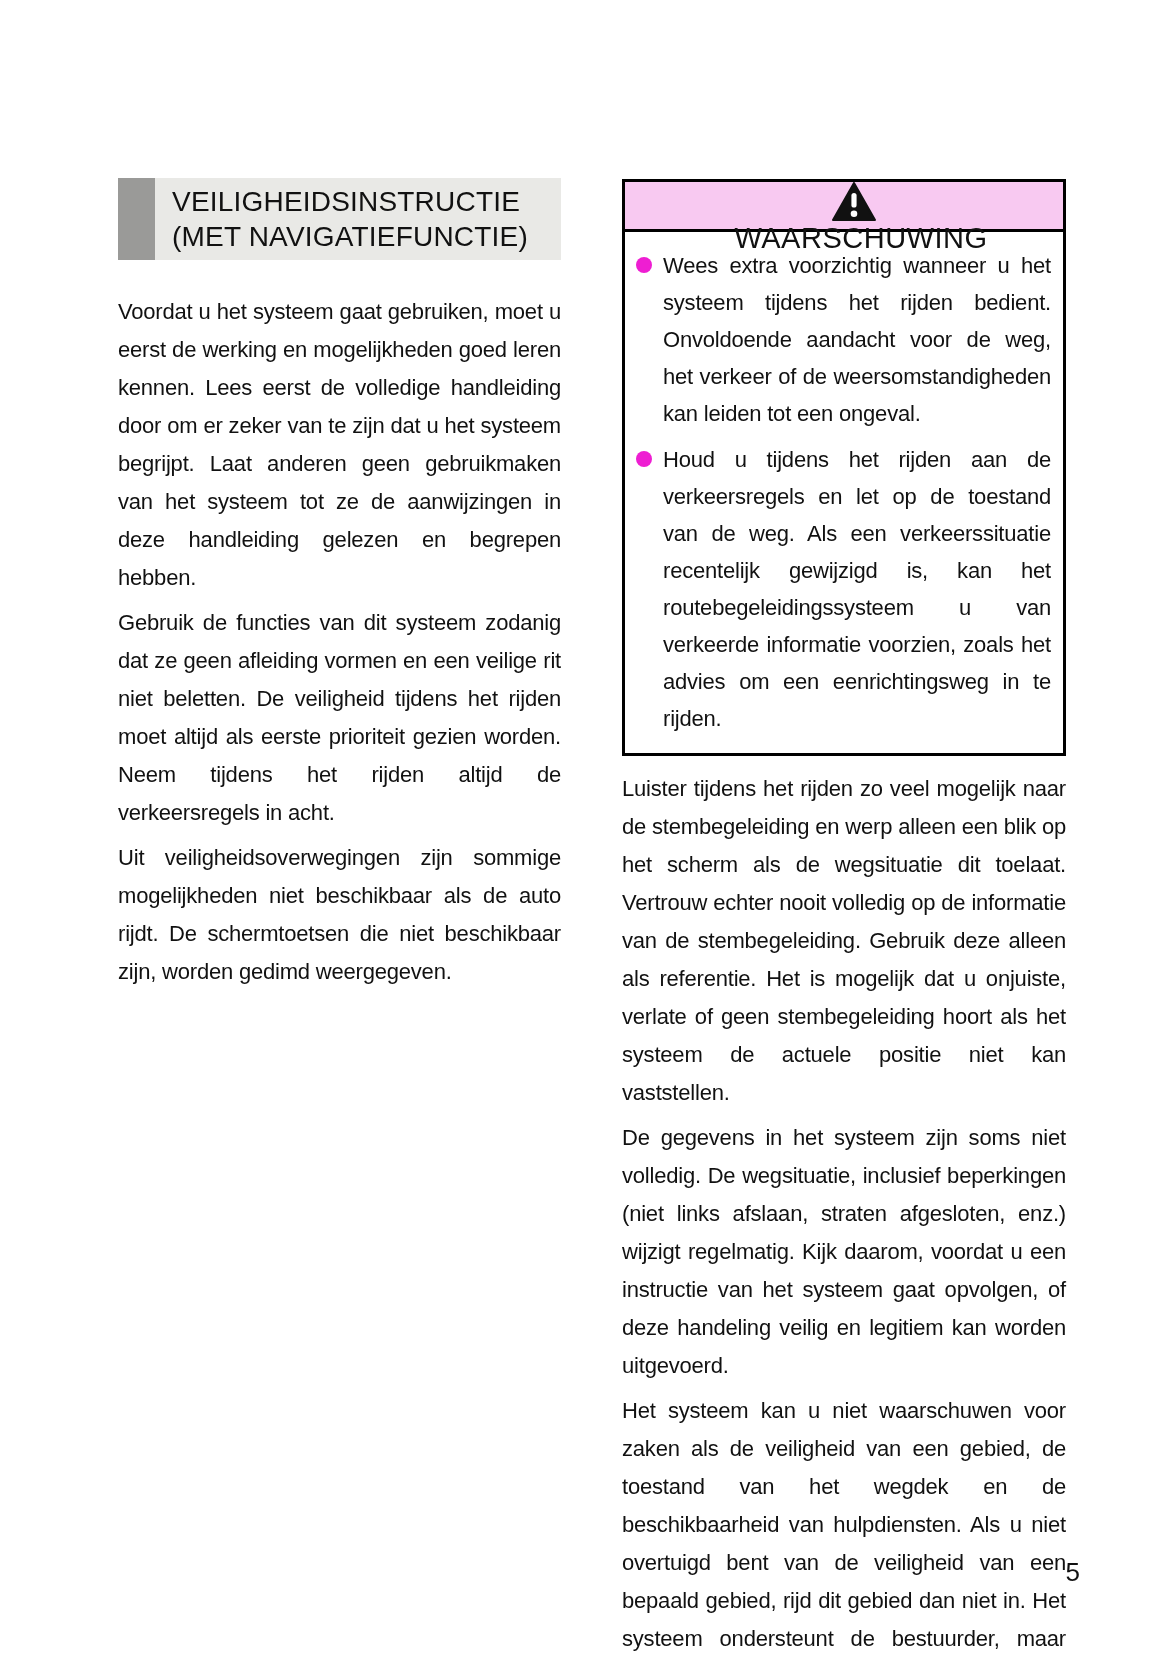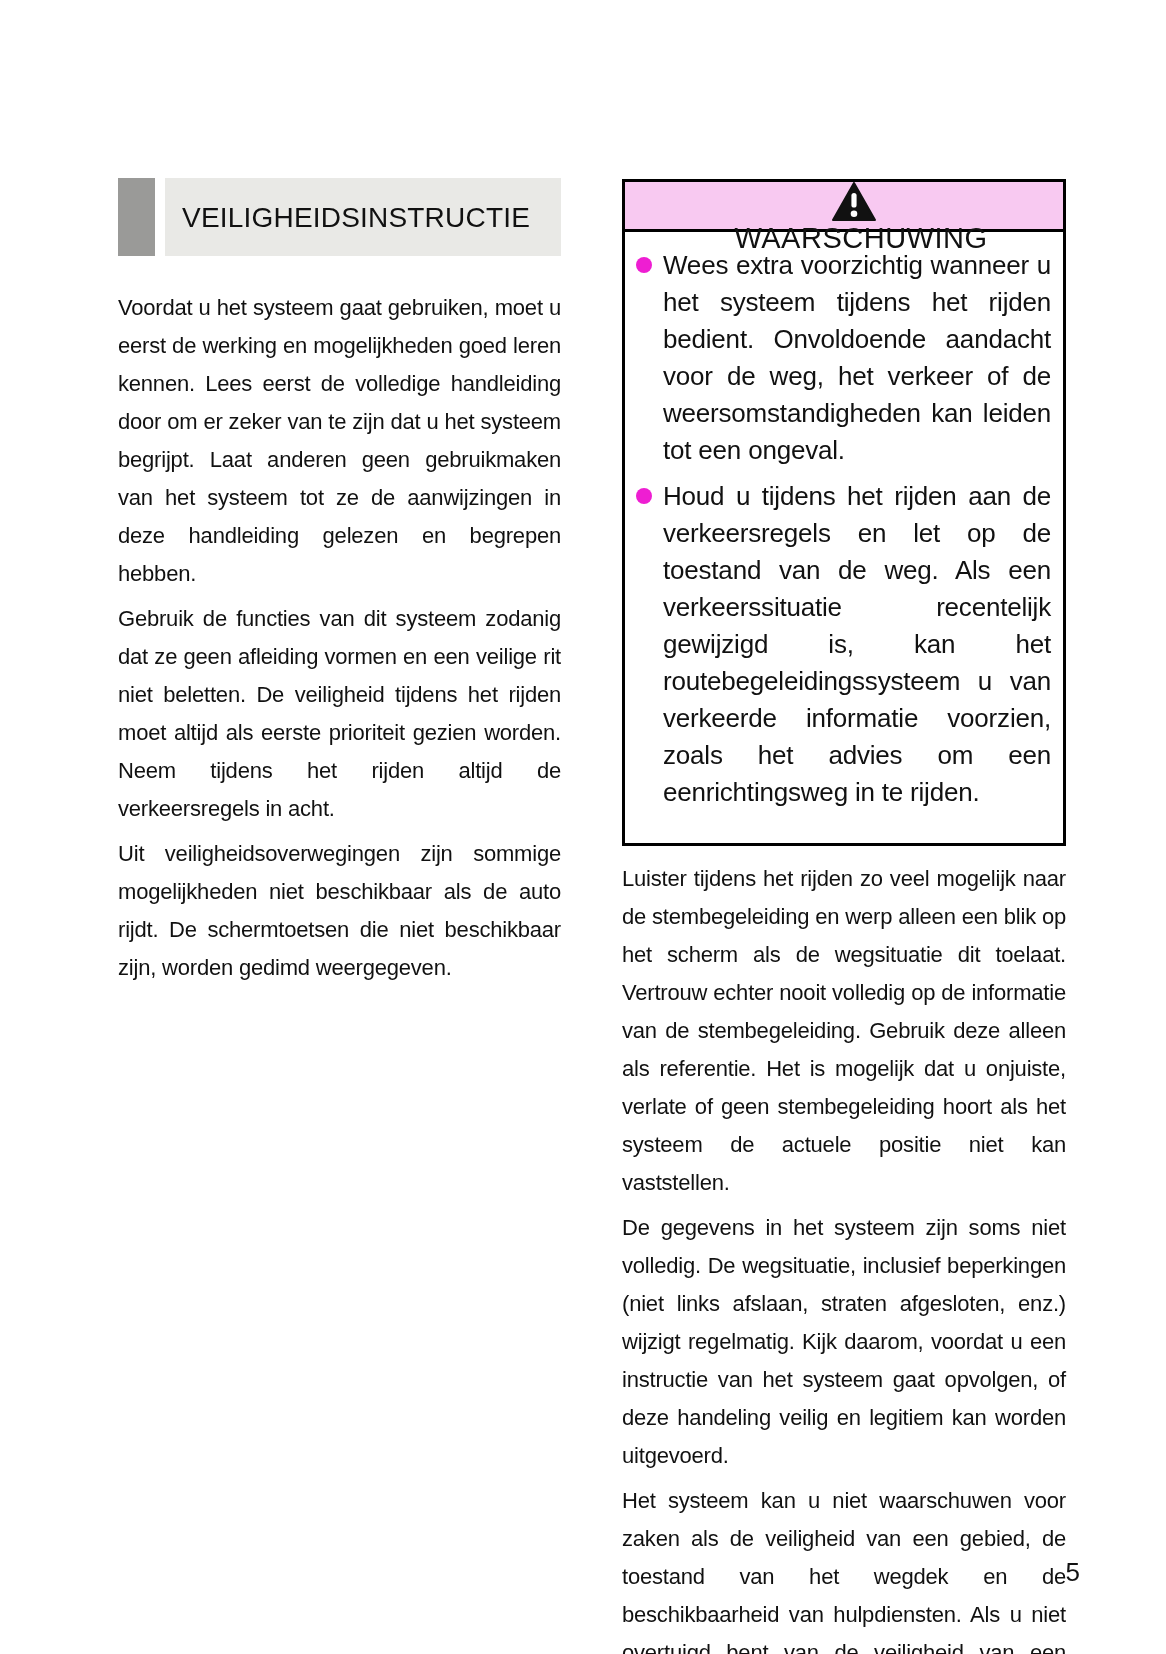--- a/index.html
+++ b/index.html
@@ -18,21 +18,21 @@
     position:relative;
     width:1166px;height:1654px;
     margin:0 auto;
     background:var(--page-bg);
     font-family:"Liberation Sans", sans-serif;
     color:var(--text);
     overflow:hidden;
   }
   
   .col-left{position:absolute;left:118px;top:178px;width:443px;}
-  .section-header{display:flex;min-height:78px;gap:10px;}
+  .section-header{display:flex;min-height:78px;}
   .section-header .bar{width:37px;background:var(--section-header-bar);flex:0 0 37px;}
   .section-header .hdr-body{
     flex:1;background:var(--section-header-bg);
     display:flex;flex-direction:column;justify-content:center;
     padding:6px 4px 6px 17px;
   }
   .hdr-line{font-size:28px;line-height:35px;letter-spacing:0.2px;white-space:nowrap;}
   .para{
     margin:0 0 7px 0;
     font-size:22px;line-height:38px;
@@ -50,25 +50,25 @@
     height:50px;padding-left:20px;flex-direction:column;
   }
   .warn-title{font-size:29px;margin-left:14px;letter-spacing:0.5px;}
   .warn-icon{display:flex;align-items:center;}
   .warn-body{padding:15px 12px 16px 11px;}
   .warn-list{list-style:none;margin:0;padding:0;}
   .warn-item{
     position:relative;
     padding-left:27px;
     margin:0 0 9px 0;
-    font-size:26px;line-height:37px;
+    font-size:22px;line-height:37px;
     letter-spacing:-0.2px;
     text-align:justify;
   }
-  .warn-item:last-child{margin-bottom:16px;}
+  .warn-item:last-child{margin-bottom:0;}
   .warn-item::before{
     content:"";
     position:absolute;left:0;top:10px;
     width:16px;height:16px;border-radius:50%;
     background:var(--bullet);
   }
   .col-right .after-box{margin-top:14px;}
   
   .page-number{
     position:absolute;top:1557px;right:86px;
@@ -79,20 +79,21 @@
 <body>
 
 <div class="page">
 
   <div class="col-left">
 
     <div class="section-header">
       <div class="bar"></div>
       <div class="hdr-body">
         <div class="hdr-line">VEILIGHEIDSINSTRUCTIE</div>
+        <div class="hdr-line">(MET NAVIGATIEFUNCTIE)</div>
       </div>
     </div>
 
     <p class="para">Voordat u het systeem gaat gebruiken, moet u eerst de werking en mogelijkheden goed leren kennen. Lees eerst de volledige handleiding door om er zeker van te zijn dat u het systeem begrijpt. Laat anderen geen gebruikmaken van het systeem tot ze de aanwijzingen in deze handleiding gelezen en begrepen hebben.</p>
     <p class="para">Gebruik de functies van dit systeem zodanig dat ze geen afleiding vormen en een veilige rit niet beletten. De veiligheid tijdens het rijden moet altijd als eerste prioriteit gezien worden. Neem tijdens het rijden altijd de verkeersregels in acht.</p>
     <p class="para">Uit veiligheidsoverwegingen zijn sommige mogelijkheden niet beschikbaar als de auto rijdt. De schermtoetsen die niet beschikbaar zijn, worden gedimd weergegeven.</p>
   </div>
 
   <div class="col-right">
 

